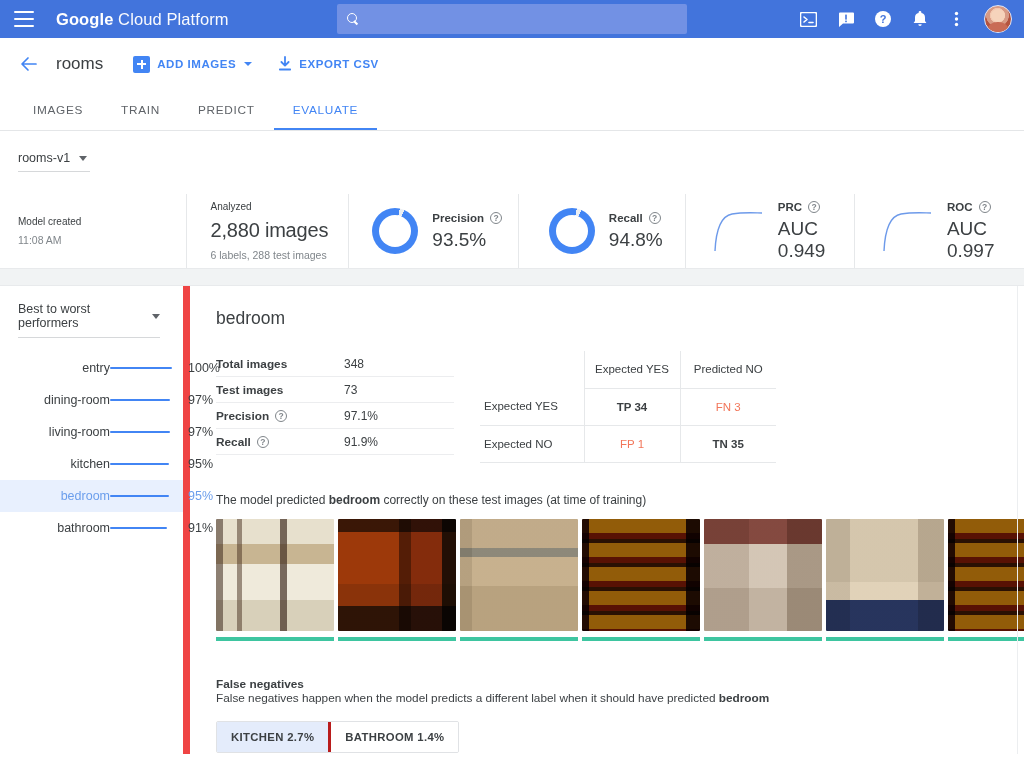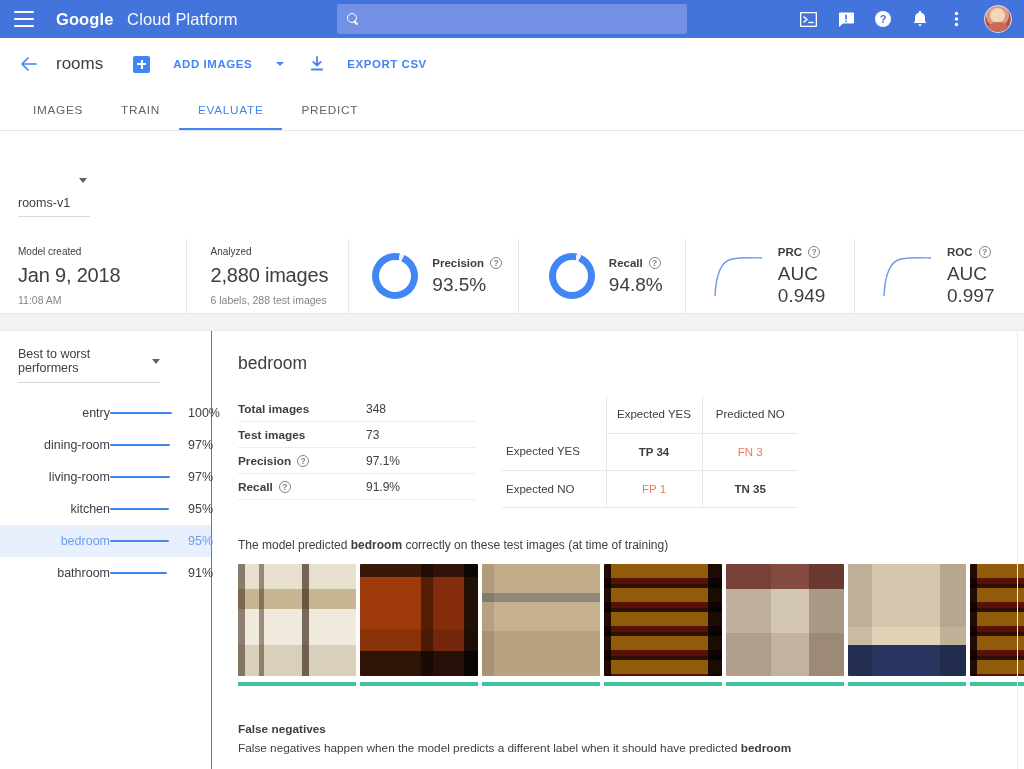--- a/index.html
+++ b/index.html
@@ -18,21 +18,21 @@
     display: flex; align-items: center;
     padding: 0 12px 0 14px;
     position: relative;
   }
   .hamburger { width: 20px; height: 16px; display: flex; flex-direction: column; justify-content: space-between; cursor: pointer; }
   .hamburger span { display: block; height: 2px; background: #fff; border-radius: 1px; }
   .brand {
     color: #fff; font-size: 16.5px; letter-spacing: .1px;
     margin-left: 22px; white-space: nowrap;
   }
-  .brand .thin { font-weight: 400; opacity: .97; padding-left: 9px; }
+  .brand .thin { font-weight: 400; opacity: .97; }
   .searchwrap {
     position: absolute; left: 337px; top: 4px;
     width: 350px; height: 30px;
     background: #7291e4; border-radius: 2px;
     display: flex; align-items: center; padding: 0 10px;
   }
   .searchwrap .mag { width: 13px; height: 13px; position: relative; flex: none; }
   .searchwrap .mag::before {
     content: ""; position: absolute; left: 0; top: 0;
     width: 8px; height: 8px; border: 1.6px solid #fff; border-radius: 50%;
@@ -69,21 +69,21 @@
   
   .titlebar {
     height: 52px; display: flex; align-items: center;
     padding: 0 0 0 18px; background: #fff;
   }
   .backarrow { width: 22px; height: 22px; cursor: pointer; flex: none; }
   .page-title {
     font-size: 17px; color: #3c4043; margin-left: 16px; font-weight: 400;
   }
   .tbtn {
-    display: flex; align-items: center; gap: 23px;
+    display: flex; align-items: center; gap: 7px;
     color: #4285f4; font-size: 11.5px; font-weight: 700; letter-spacing: .55px;
     cursor: pointer; margin-left: 30px; white-space: nowrap;
   }
   .tbtn.second { margin-left: 26px; }
   .plusbox {
     width: 17px; height: 17px; border-radius: 2px; background: #4285f4;
     position: relative; flex: none;
   }
   .plusbox::before, .plusbox::after {
     content: ""; position: absolute; background: #fff;
@@ -113,21 +113,21 @@
     height: 2.5px; background: #4285f4;
   }
 
   
   .metrics-zone { background: #fff; padding: 0 0 0 0; }
   .modelsel {
     margin: 20px 0 0 18px; width: 72px;
     border-bottom: 1px solid #d6d8da; padding-bottom: 6px;
     display: flex; align-items: center; gap: 9px; cursor: pointer;
   }
-  .modelsel .lbl { font-size: 12.5px; color: #3c4043; margin-top: 45px; }
+  .modelsel .lbl { font-size: 12.5px; color: #3c4043; }
   .caret-dk {
     width: 0; height: 0; border-left: 4.5px solid transparent;
     border-right: 4.5px solid transparent; border-top: 5px solid #5f6368;
   }
   .metrics {
     display: flex; align-items: stretch; margin-top: 22px; height: 74px;
     padding-left: 18px;
   }
   .mcell { display: flex; flex-direction: column; justify-content: center; padding-right: 18px; }
   .mcell.withline { border-right: 1px solid #e6e8ea; }
@@ -152,21 +152,21 @@
     color: #80868b; font-size: 8.5px; line-height: 10px; text-align: center;
     flex: none; cursor: pointer; font-weight: bold;
   }
   .viz-val { font-size: 19px; color: #3c4043; margin-top: 5px; }
   .curve { width: 52px; height: 44px; flex: none; }
   .section-gap { height: 18px; background: #f1f3f4; border-top: 1px solid #e8eaec; border-bottom: 1px solid #e8eaec; }
 
   
   .main { display: flex; align-items: stretch; height: 468px; }
   .sidebar {
-    width: 212px; flex: none; border-right: 1px solid #ef4444;
+    width: 190px; flex: none; border-right: 7px solid #ef4444;
     background: #fff; padding-top: 16px;
   }
   .sortsel {
     margin: 0 0 0 18px; width: 142px; padding-bottom: 7px;
     border-bottom: 1px solid #d6d8da; display: flex; align-items: center;
     justify-content: space-between; cursor: pointer;
   }
   .sortsel .lbl { font-size: 12.5px; color: #3c4043; }
   .perf-list { margin-top: 14px; }
   .perf-row {
@@ -207,21 +207,21 @@
 
   .strip-caption { font-size: 12px; color: #3c4043; margin-top: 30px; }
   .strip-caption b { font-weight: bold; }
 
   .strip { display: flex; gap: 4px; margin-top: 12px; }
   .thumb { width: 118px; flex: none; }
   .thumb .img { width: 118px; height: 112px; border-radius: 1px; }
   .thumb .bar { height: 4px; background: #3ec5a0; margin-top: 6px; }
 
   .fn-title { font-size: 11.8px; color: #3c4043; font-weight: bold; margin-top: 36px; }
-  .fn-desc { font-size: 11.8px; color: #3c4043; margin-top: 5px; }
+  .fn-desc { font-size: 11.8px; color: #3c4043; }
   .fn-desc b { font-weight: bold; }
   .chips { display: flex; margin-top: 16px; border: 1px solid #e0e2e5; border-radius: 2px; width: fit-content; overflow: hidden; }
   .chip {
     padding: 9px 14px; font-size: 11.3px; color: #3c4043; font-weight: bold;
     letter-spacing: .35px; cursor: pointer; background: #fff;
   }
   .chip.active { background: #e4ecfb; }
   .chip + .chip { border-left: 3px solid #b91c1c; }
 
   .edge-line { position: absolute; right: 6px; top: 0; bottom: 0; width: 1px; background: #eceef0; }
@@ -333,34 +333,33 @@
         <path d="M7 1v8M3.4 6L7 9.6 10.6 6" fill="none" stroke="#4285f4" stroke-width="1.8" stroke-linecap="round" stroke-linejoin="round"></path>
         <rect x="1" y="12.6" width="12" height="1.8" rx=".7" fill="#4285f4"></rect>
       </svg>
     <span>EXPORT CSV</span>
   </div>
 </div>
 
 <div class="tabs">
   <div class="tab">IMAGES</div>
   <div class="tab">TRAIN</div>
+  <div class="tab">PREDICT</div>
   <div class="tab active">EVALUATE</div>
-  <div class="tab">PREDICT</div>
 </div>
 
 <div class="metrics-zone">
   <div class="modelsel">
     <span class="lbl">rooms-v1</span>
     <span class="caret-dk"></span>
   </div>
 
   <div class="metrics">
     <div class="mcell withline" style="width:172px">
       <div class="mlabel">Model created</div>
-      <div class="mbig">Jan 9, 2018</div>
       <div class="msub">11:08 AM</div>
     </div>
 
     <div class="mcell withline" style="width:165px;padding-left:24px">
       <div class="mlabel">Analyzed</div>
       <div class="mbig">2,880 images</div>
       <div class="msub">6 labels, 288 test images</div>
     </div>
 
     <div class="mcell viz withline" style="width:170px">
@@ -558,18 +557,19 @@
           <div class="bar"></div>
         </div>
       </div>
 
     <div class="fn-title">False negatives</div>
     <div class="fn-desc">
       <span>False negatives happen when the model predicts a different label when it should have predicted </span><b>bedroom</b>
     </div>
 
     <div class="chips">
+      <div class="chip active">KITCHEN 2.7%</div>
       <div class="chip">BATHROOM 1.4%</div>
     </div>
 
     <div class="edge-line"></div>
   </div>
 </div>
 
 </body></html>

